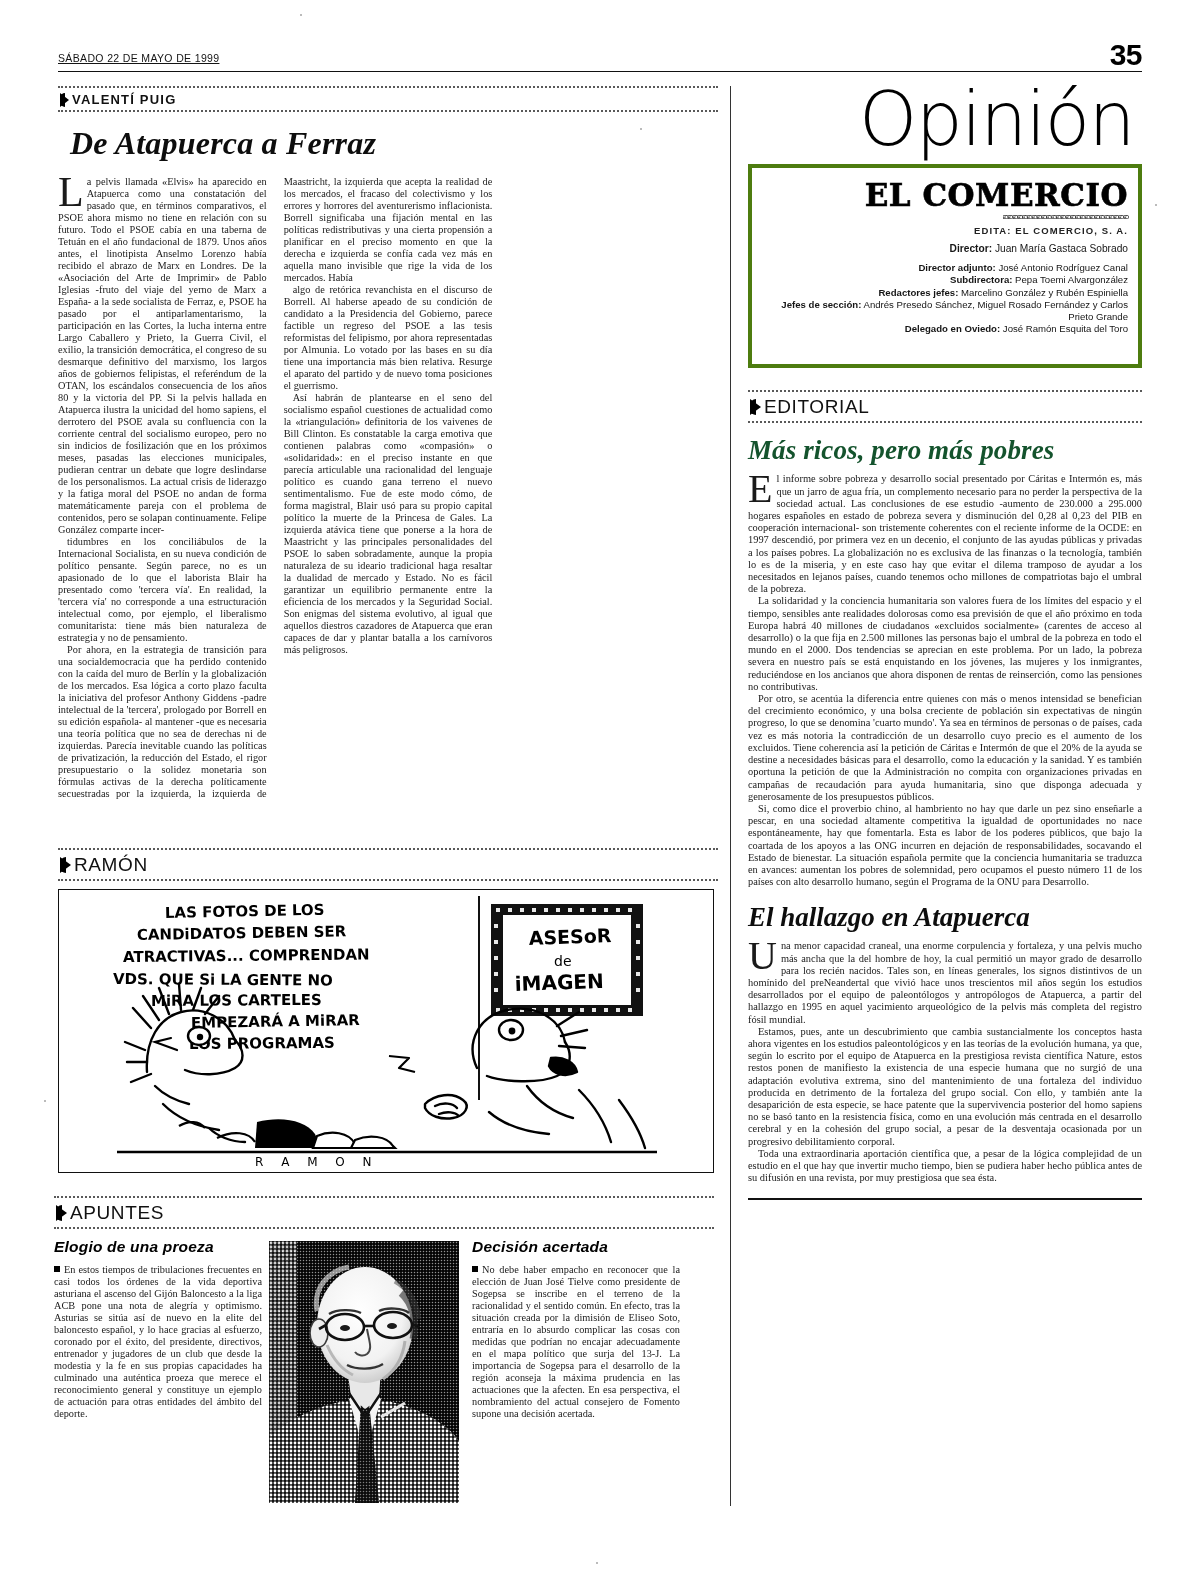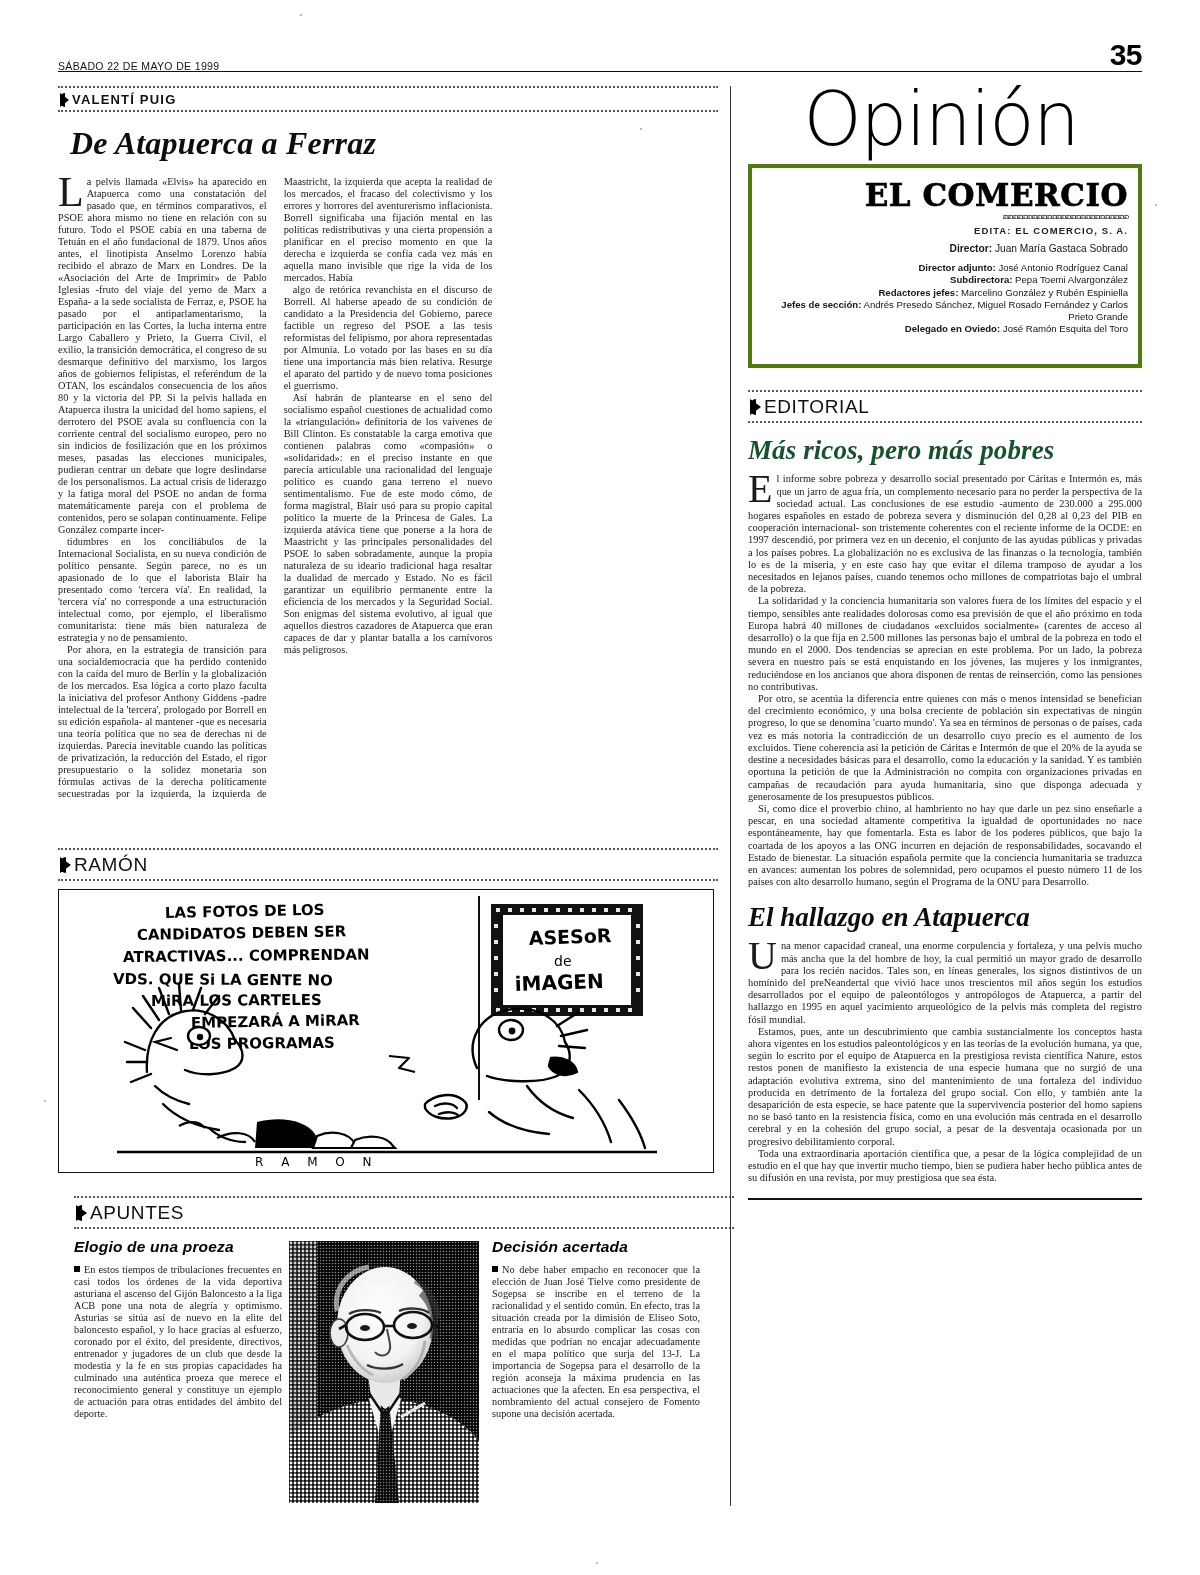--- a/index.html
+++ b/index.html
@@ -15,21 +15,21 @@
     position:absolute;
     left:0;top:0;width:1200px;height:1575px;
     background:#fff;
   }
 
   
   .topbar{
     position:absolute;left:58px;top:52px;width:1084px;height:30px;
   }
   .topdate{
-    position:absolute;left:0;top:8px;
+    position:absolute;left:0;top:0;
     font-family:"Liberation Sans", sans-serif;
     font-size:10.5px;letter-spacing:.35px;
     color:#141414;
     text-decoration:underline;
   }
   .pagenum{
     position:absolute;right:0;top:-14px;
     font-family:"Liberation Sans", sans-serif;
     font-weight:bold;font-size:30px;letter-spacing:-.5px;
   }
@@ -116,21 +116,21 @@
     margin-top:8px;
     width:654px;height:282px;
     border:1.4px solid #111;
     background:#fff;
     position:relative;
     overflow:hidden;
   }
   .cartoon-svg{position:absolute;left:0;top:0;}
 
   
-  .apuntes-wrap{position:absolute;left:74px;top:1196px;width:660px;}
+  .apuntes-wrap{position:absolute;left:54px;top:1196px;width:660px;}
   .apuntes-grid{
     margin-top:9px;
     display:grid;
     grid-template-columns:208px 196px 208px;
     column-gap:7px;
   }
   .ap-title{
     font-family:"Liberation Sans", sans-serif;
     font-weight:bold;font-style:italic;
     font-size:15.5px;
@@ -155,21 +155,21 @@
   }
 
   
   .right-col{position:absolute;left:748px;top:80px;width:394px;}
 
   .opinion-logo{
     font-family:"DejaVu Sans", sans-serif;
     font-size:74px;
     letter-spacing:-1.5px;
     line-height:78px;
-    text-align:center;
+    text-align:right;
     color:#000;
     margin:0 8px 0 0;
     font-weight:300;
   }
 
   .masthead-box{
     margin-top:6px;
     border:4px solid #4d7c0f;
     padding:11px 10px 29px 10px;
     text-align:right;

